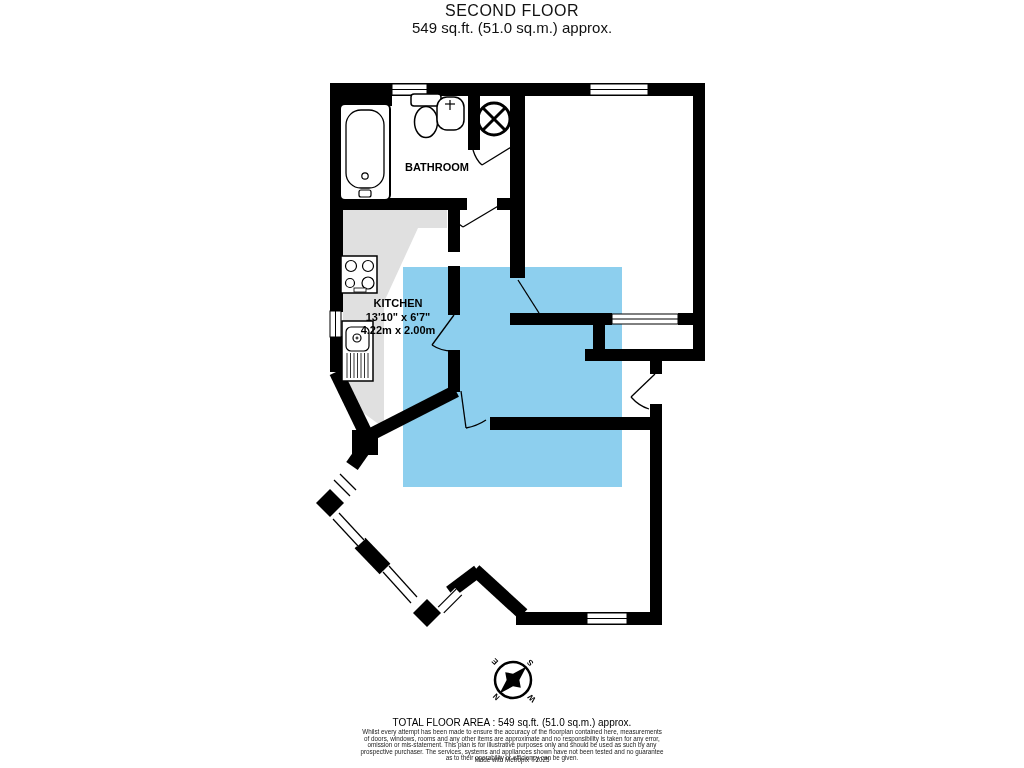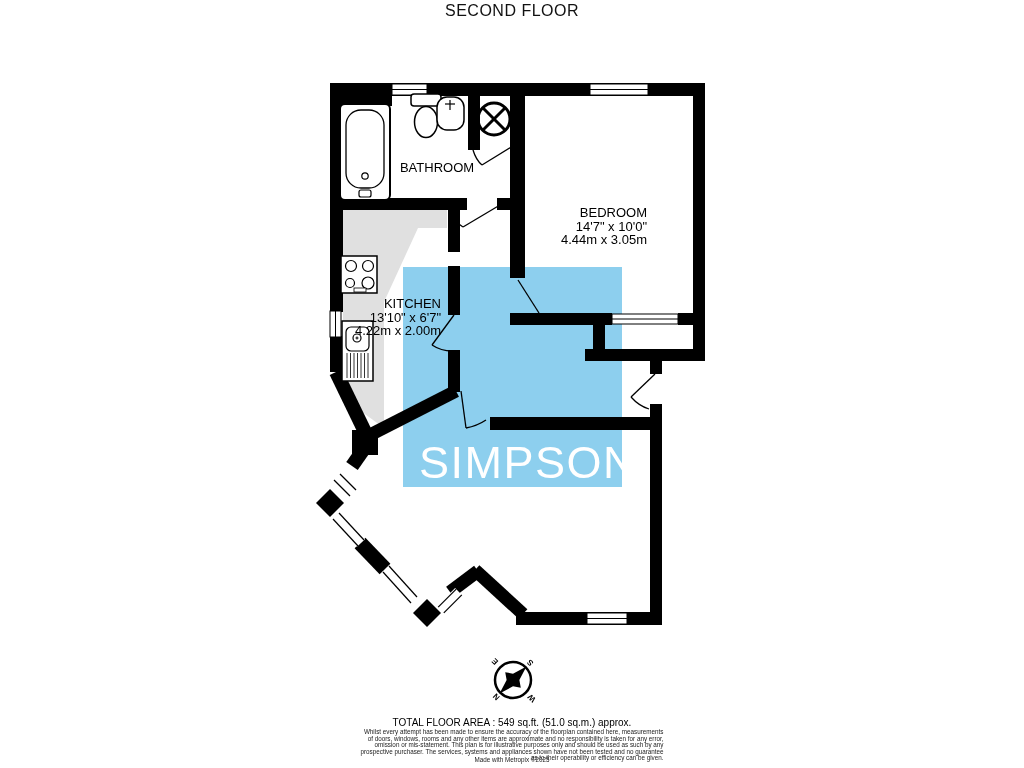--- a/index.html
+++ b/index.html
@@ -1,23 +1,23 @@
 <!DOCTYPE html>
 <html><head>
 <meta charset="utf-8">
 <style>
   html,body{margin:0;padding:0;background:#fff;}
   body{width:1024px;height:768px;position:relative;overflow:hidden;
        font-family:"Liberation Sans",sans-serif;}
   .stage{position:absolute;left:0;top:0;width:1024px;height:768px;}
   svg{position:absolute;left:0;top:0;}
-  .txt{position:absolute;transform:translateX(-50%);text-align:right;white-space:nowrap;color:#111;}
+  .txt{position:absolute;transform:translateX(-50%);text-align:center;white-space:nowrap;color:#111;}
   .title1{top:2px;left:512px;font-size:16px;letter-spacing:.5px;}
   .title2{top:19px;left:512px;font-size:15px;}
-  .roomlbl{font-weight:normal;font-size:13px;line-height:13.5px;color:#000;z-index:6;}
+  .roomlbl{font-weight:bold;font-size:11px;line-height:13.5px;color:#000;z-index:6;}
   .wm{position:absolute;color:#fff;font-weight:300;font-size:45px;letter-spacing:1.5px;
       line-height:42px;z-index:5;font-family:"Liberation Sans",sans-serif;}
   .total{top:717px;left:512px;font-size:10px;color:#000;z-index:6;}
   .disc{top:729px;left:512px;font-size:6.3px;line-height:6.5px;color:#222;z-index:6;}
   .credit{top:756px;left:512px;font-size:6.3px;color:#222;z-index:6;}
 </style>
 </head>
 <body>
 
 <div class="stage">
@@ -173,37 +173,32 @@
         <polygon points="513,661 517.5,675.5 524,680 517.5,684.5 513,699 508.5,684.5 502,680 508.5,675.5"></polygon>
         <text x="513" y="659">N</text>
         <text x="539" y="683">E</text>
         <text x="513" y="707">S</text>
         <text x="487" y="683">W</text>
       </g>
     </g>
   </svg>
 
   <div class="txt title1">SECOND FLOOR</div>
+  <div class="txt title2">549 sq.ft. (51.0 sq.m.) approx.</div>
 
   <div class="txt roomlbl" style="top:161px;left:437px;">BATHROOM</div>
 
-  <div class="txt roomlbl" style="top:206px;left:604px;">
-    <div>BEDROOM</div>
-    <div>14'7" x 10'0"</div>
-    <div>4.44m x 3.05m</div>
-  </div>
 
   <div class="txt roomlbl" style="top:297px;left:398px;">
     <div>KITCHEN</div>
     <div>13'10" x 6'7"</div>
     <div>4.22m x 2.00m</div>
   </div>
 
 
-  <div class="wm" style="left:419px;top:442px;">SIMPSON</div>
 
   <div class="txt total">TOTAL FLOOR AREA : 549 sq.ft. (51.0 sq.m.) approx.</div>
   <div class="txt disc">
     <div>Whilst every attempt has been made to ensure the accuracy of the floorplan contained here, measurements</div>
     <div>of doors, windows, rooms and any other items are approximate and no responsibility is taken for any error,</div>
     <div>omission or mis-statement. This plan is for illustrative purposes only and should be used as such by any</div>
     <div>prospective purchaser. The services, systems and appliances shown have not been tested and no guarantee</div>
     <div>as to their operability or efficiency can be given.</div>
   </div>
   <div class="txt credit">Made with Metropix ©2025</div>

